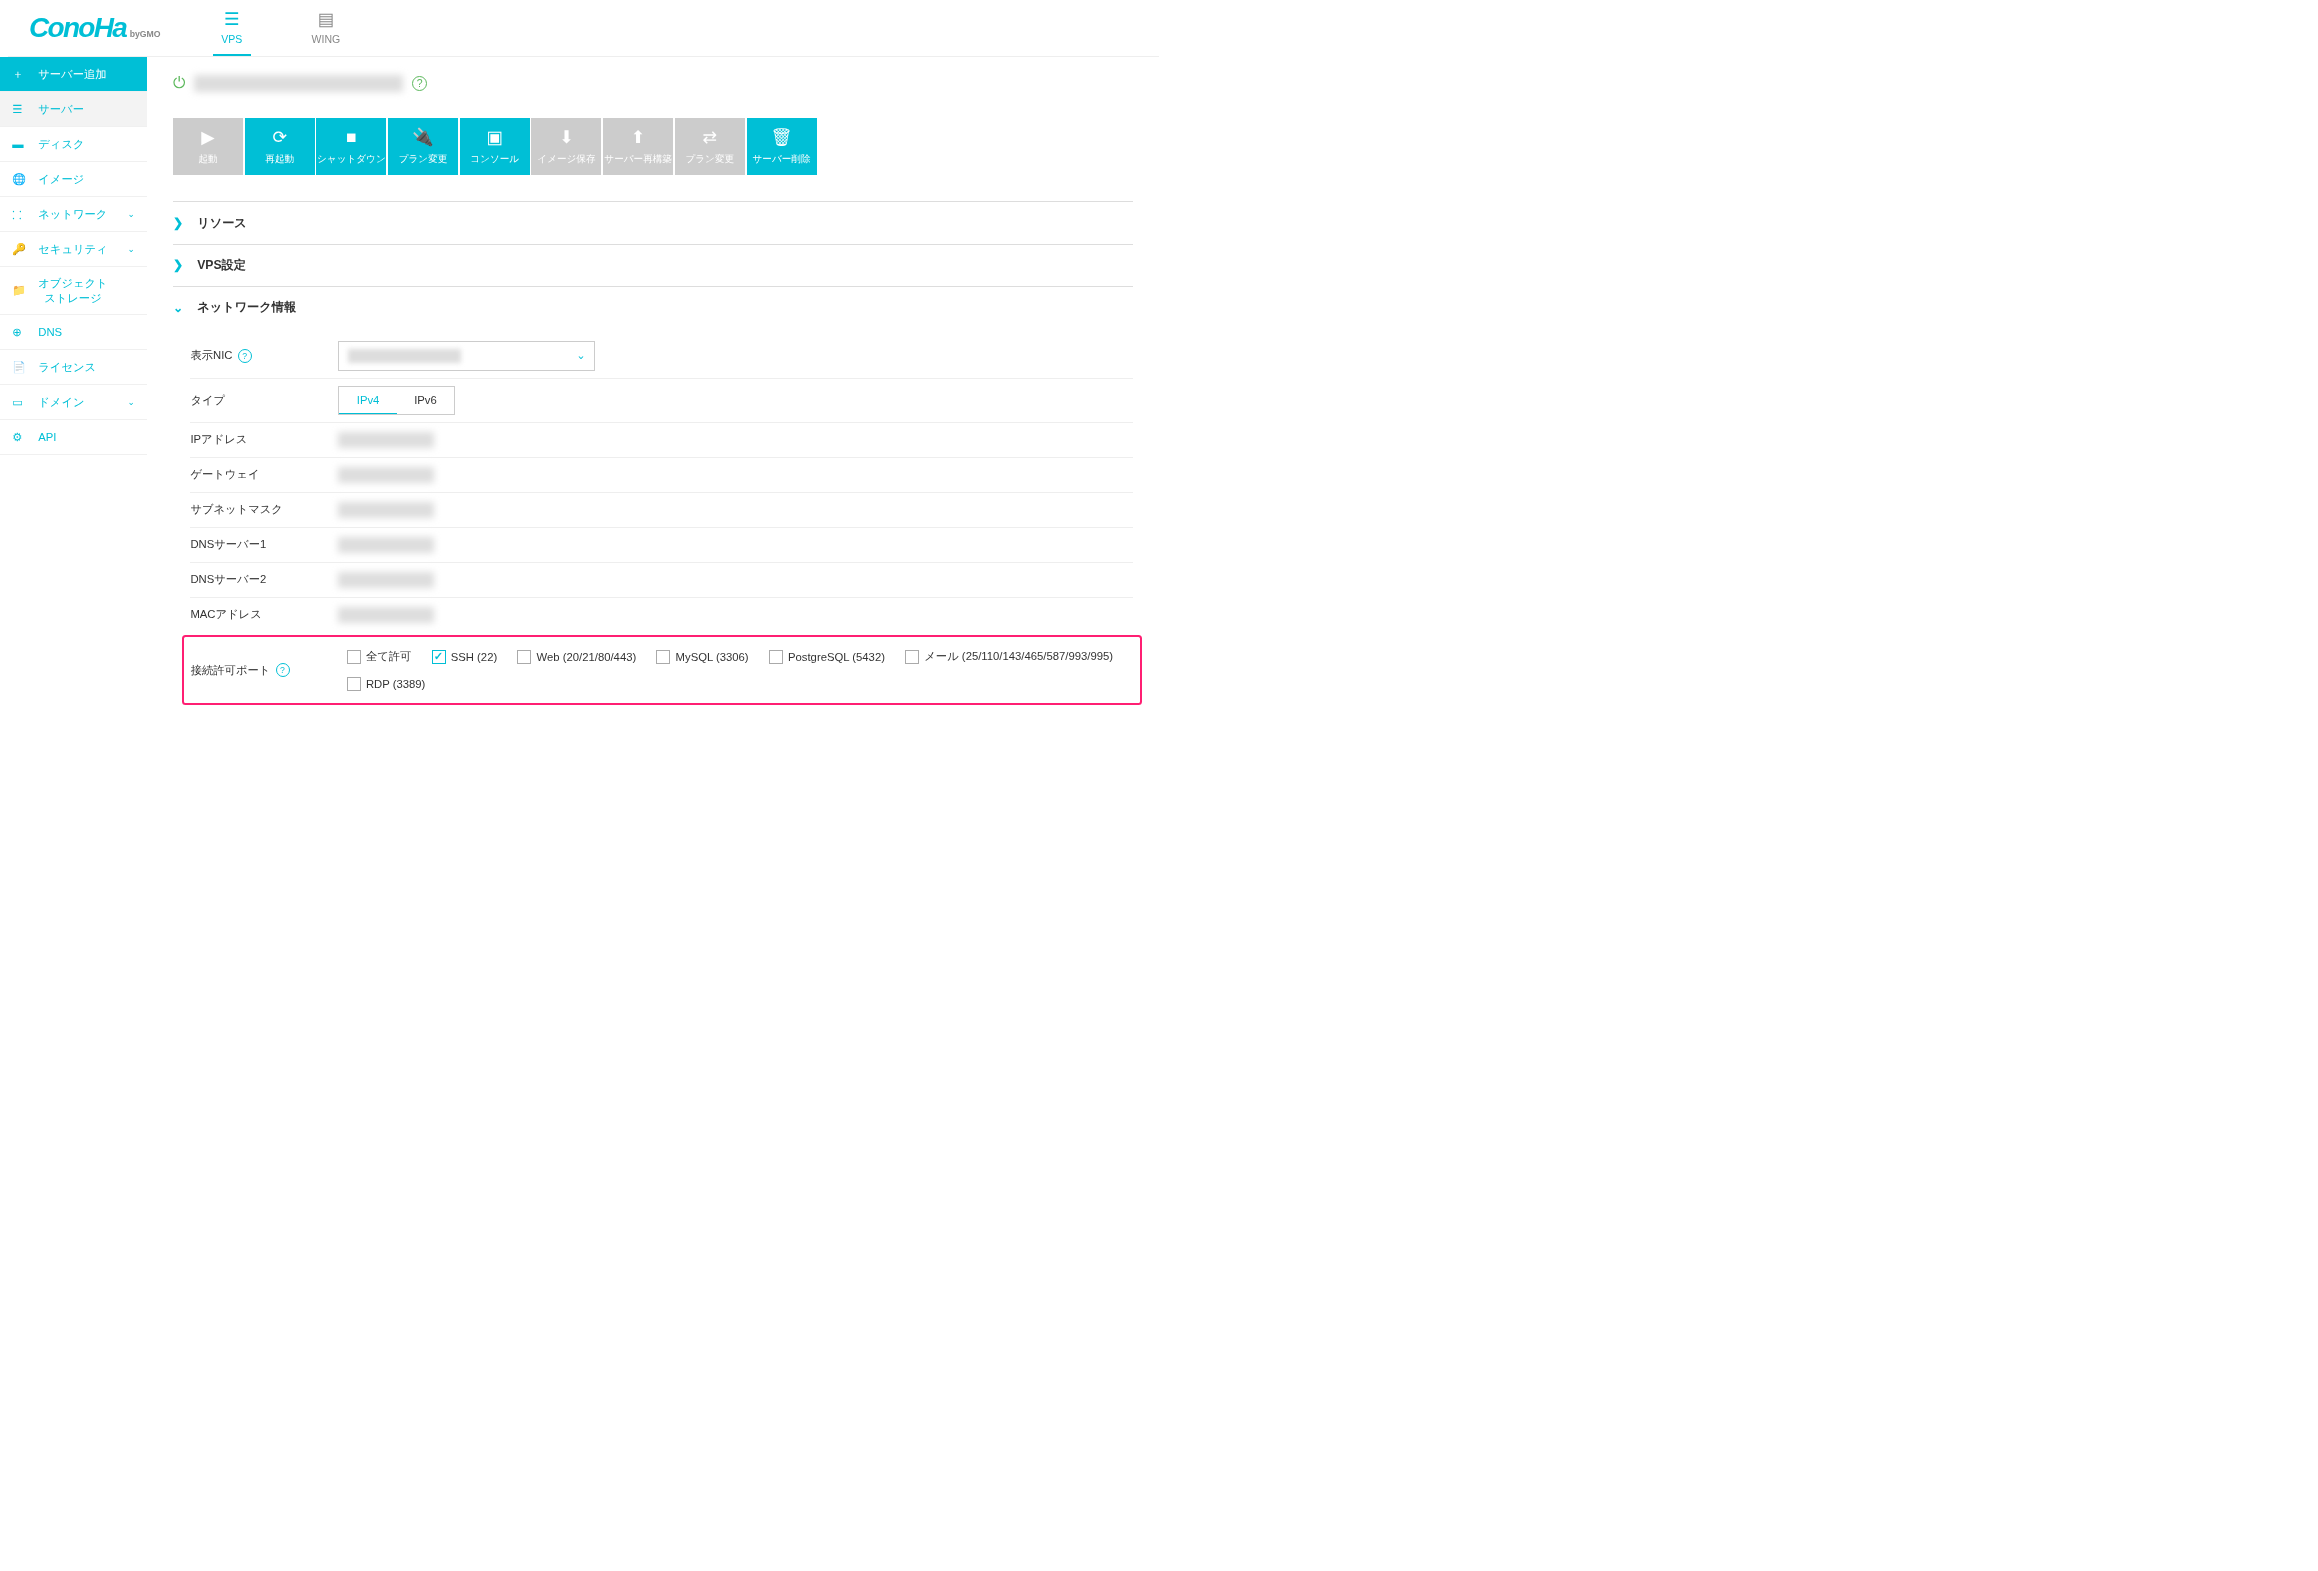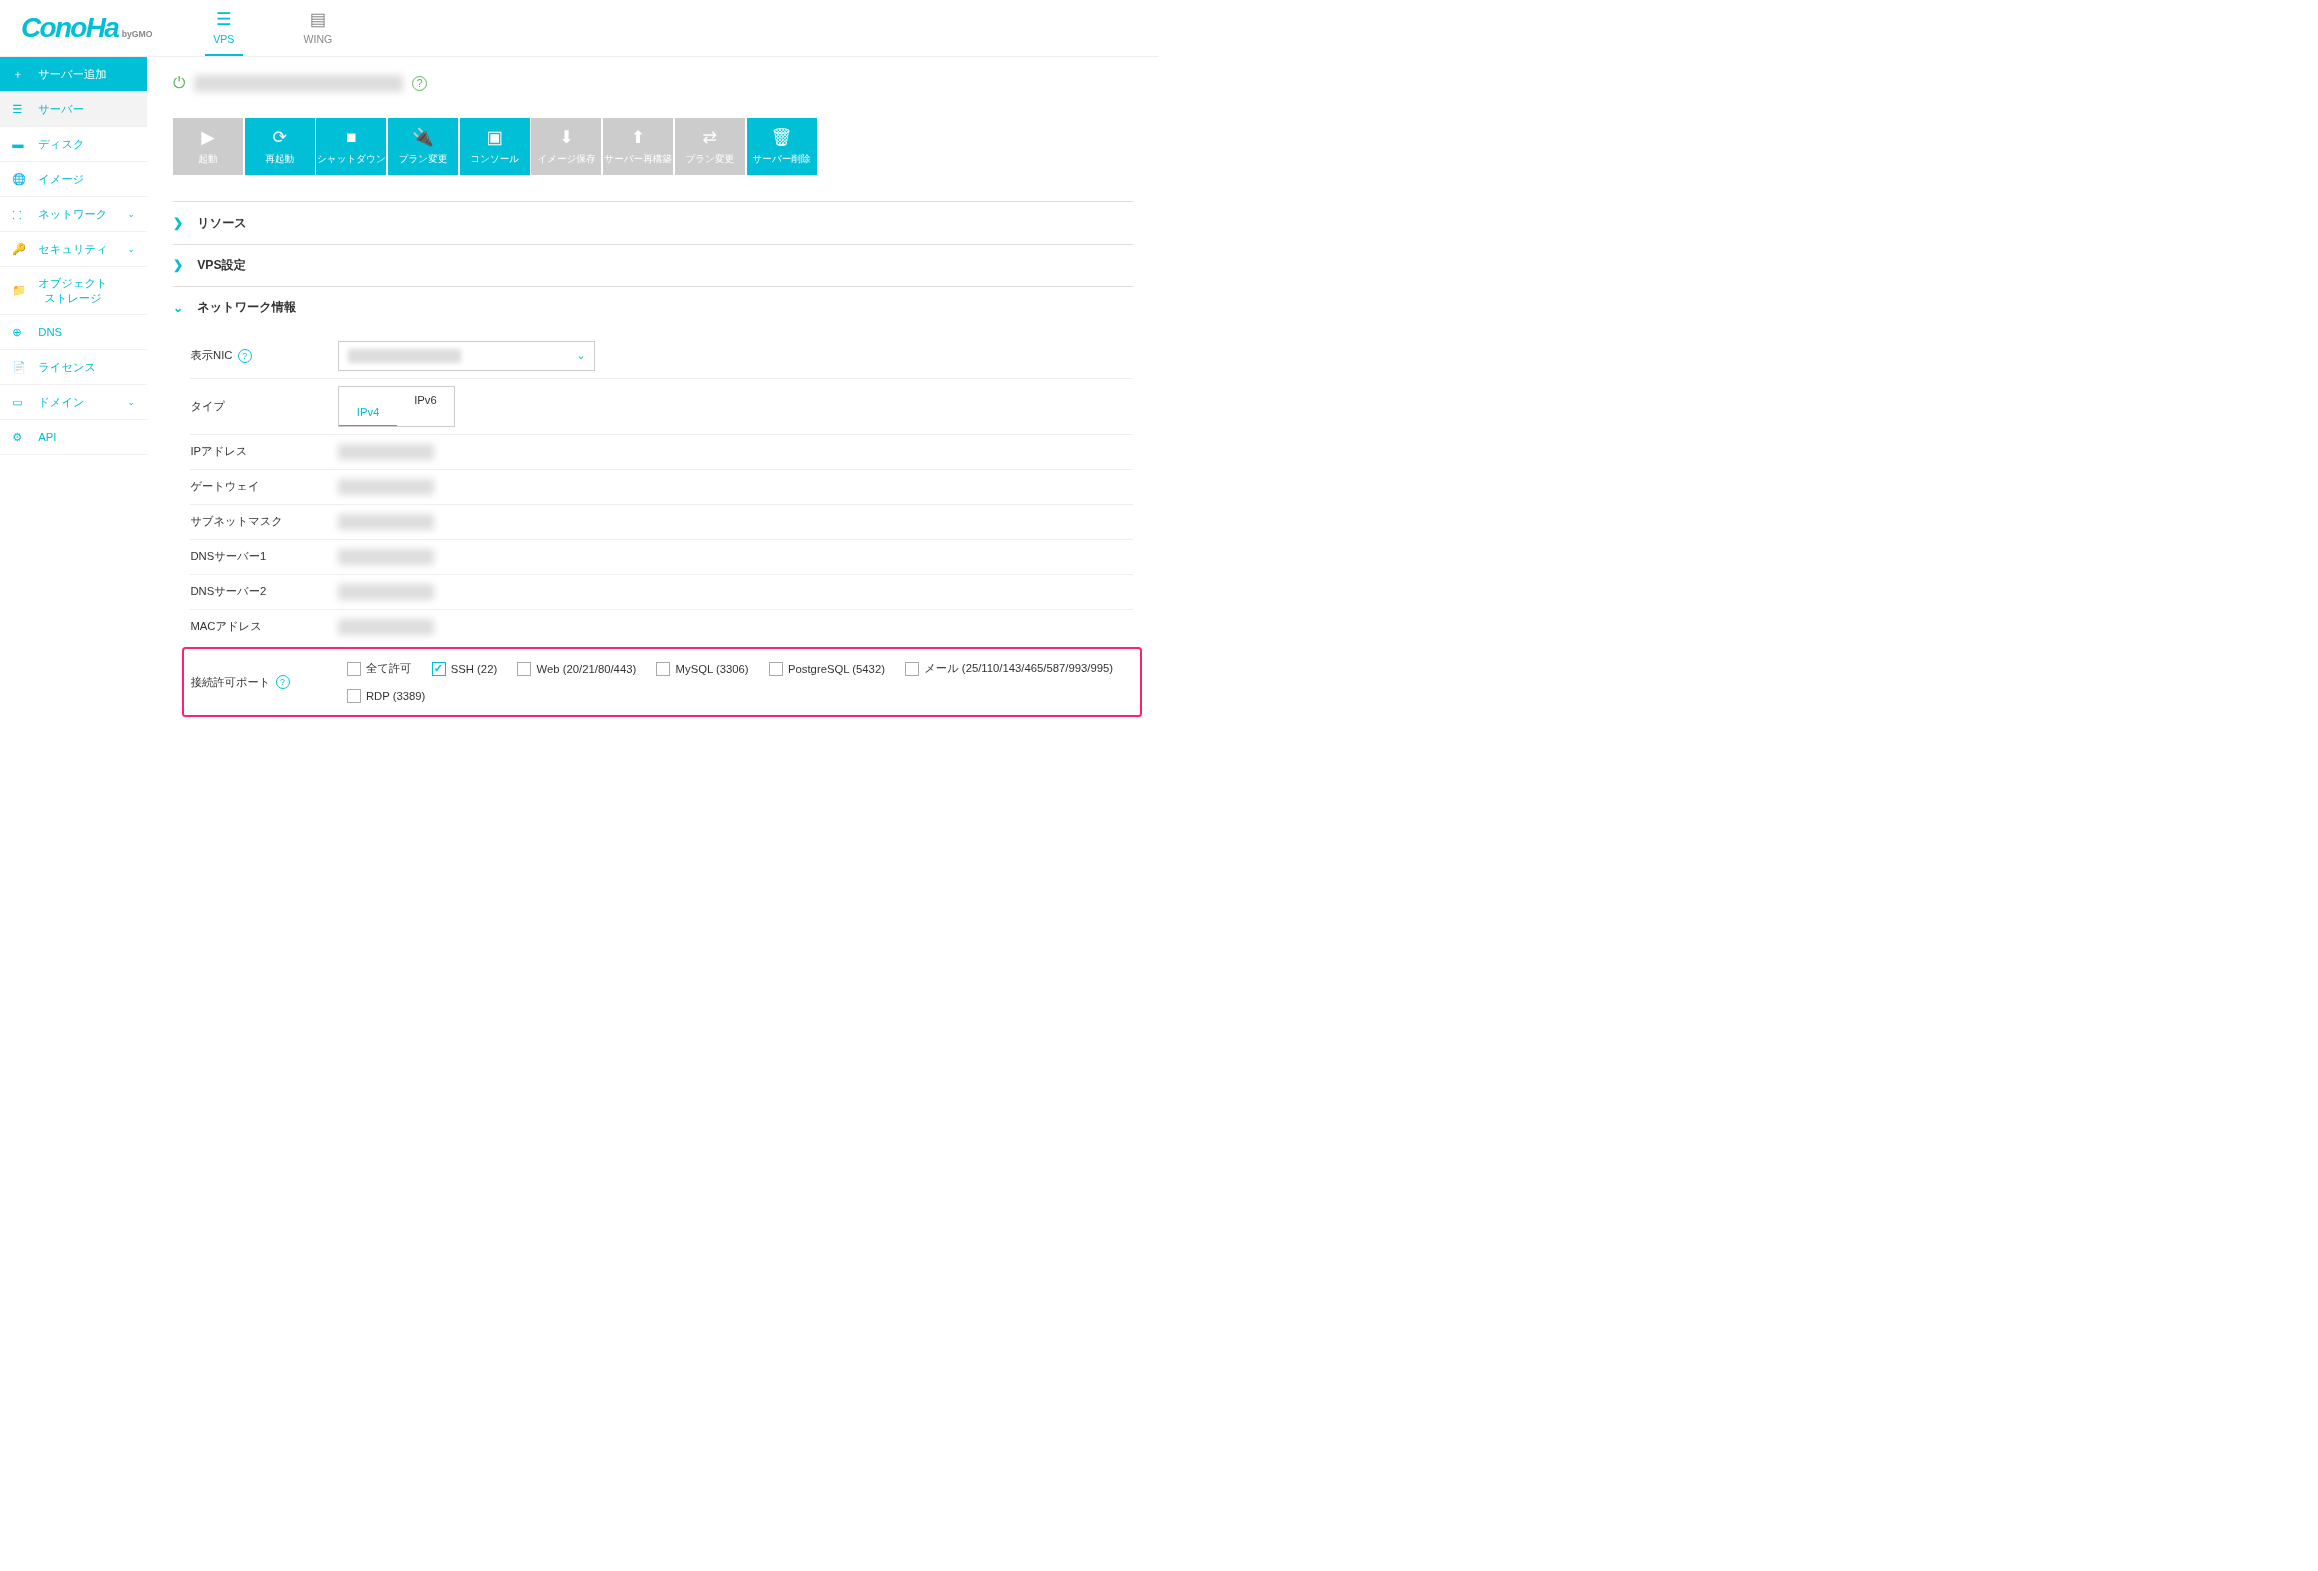--- a/index.html
+++ b/index.html
@@ -1,19 +1,19 @@
 <!DOCTYPE html>
 <html style="font-size:14px"><head>
 <meta charset="utf-8">
 <style>
 * { margin: 0; padding: 0; box-sizing: border-box; font-family: "Hiragino Sans", "Hiragino Kaku Gothic ProN", Meiryo, sans-serif; }
 body { background: #fff; color: #333; font-size: 12.2px; }
 
 .wrap { display: flex; flex-direction: column; width: 1159px; }
-.header { height: 57px; display: flex; align-items: center; border-bottom: 0.9px solid #eee; }
+.header { height: 57px; display: flex; align-items: center; border-bottom: 0.9px solid #eee; margin-left: 8px; }
 .logo { margin-left: 21px; color: #00BFD6; font-weight: bold; font-size: 28px; font-style: italic; letter-spacing: -1.7px; }
 .logo-sub { font-size: 8.7px; color: #888; font-style: normal; letter-spacing: 0; margin-left: 3.5px; vertical-align: baseline; }
 .svc-tabs { display: flex; margin-left: 52px; gap: 52px; height: 100%; }
 .svc-tab { display: flex; flex-direction: column; align-items: center; justify-content: center; color: #888; cursor: pointer; padding: 0 8.7px; font-size: 10.5px; gap: 3.5px; border-bottom: 2.6px solid transparent; }
 .svc-tab.active { color: #00BFD6; border-bottom: 2.6px solid #00BFD6; }
 .svc-icon { font-size: 17.4px; }
 
 .body { display: flex; }
 .sidebar { width: 147px; flex-shrink: 0; }
 .side-item { display: flex; align-items: center; height: 35px; padding: 0 12.2px; color: #00BFD6; font-size: 11.3px; cursor: pointer; border-bottom: 0.9px solid #f0f0f0; }
@@ -43,21 +43,21 @@
 .field { display: flex; align-items: center; min-height: 35px; }
 .field + .field { border-top: 0.9px solid #eee; }
 .f-label { width: 148px; font-size: 11.3px; color: #333; display: flex; align-items: center; gap: 5.2px; }
 .f-val { flex: 1; font-size: 11.3px; color: #333; display: flex; align-items: center; gap: 12.2px; flex-wrap: wrap; padding: 7px 0; }
 .blur-val { width: 96px; height: 15.7px; background: #ddd; filter: blur(3.5px); }
 .nic-sel { width: 257px; height: 30px; border: 0.9px solid #ccc; display: flex; align-items: center; padding: 0 8.7px; justify-content: space-between; }
 .nic-sel .nic-blur { width: 113px; height: 14px; background: #ddd; filter: blur(2.6px); }
 .nic-sel .nic-car { color: #00BFD6; }
 .ip-tabs { display: flex; border: 0.9px solid #ccc; }
 .ip-tab { padding: 7px 17.4px; font-size: 11.3px; cursor: pointer; border-bottom: 1.7px solid transparent; }
-.ip-tab.active { color: #00BFD6; border-bottom: 1.7px solid #00BFD6; margin-top: 12px; }
+.ip-tab.active { color: #00BFD6; border-bottom: 1.7px solid #00BFD6; }
 .help-o { color: #00BFD6; border: 1.3px solid #00BFD6; border-radius: 50%; width: 14px; height: 14px; display: inline-flex; align-items: center; justify-content: center; font-size: 8.7px; }
 
 .port-row { border: 2.6px solid #ff1f73; border-radius: 3.5px; padding: 5.2px 7px; margin: 3.5px -8.7px 0; }
 .port-row .field { border-top: none; }
 .cb { display: inline-flex; align-items: center; gap: 5.2px; font-size: 11.3px; cursor: pointer; padding-left: 8px; }
 .cb .box { width: 14px; height: 14px; border: 1.3px solid #aaa; display: inline-flex; align-items: center; justify-content: center; }
 .cb.checked .box { border-color: #00BFD6; color: #00BFD6; }
 .cb.checked .box::after { content: "✓"; font-size: 11.3px; font-weight: bold; }
 </style>
 </head>

